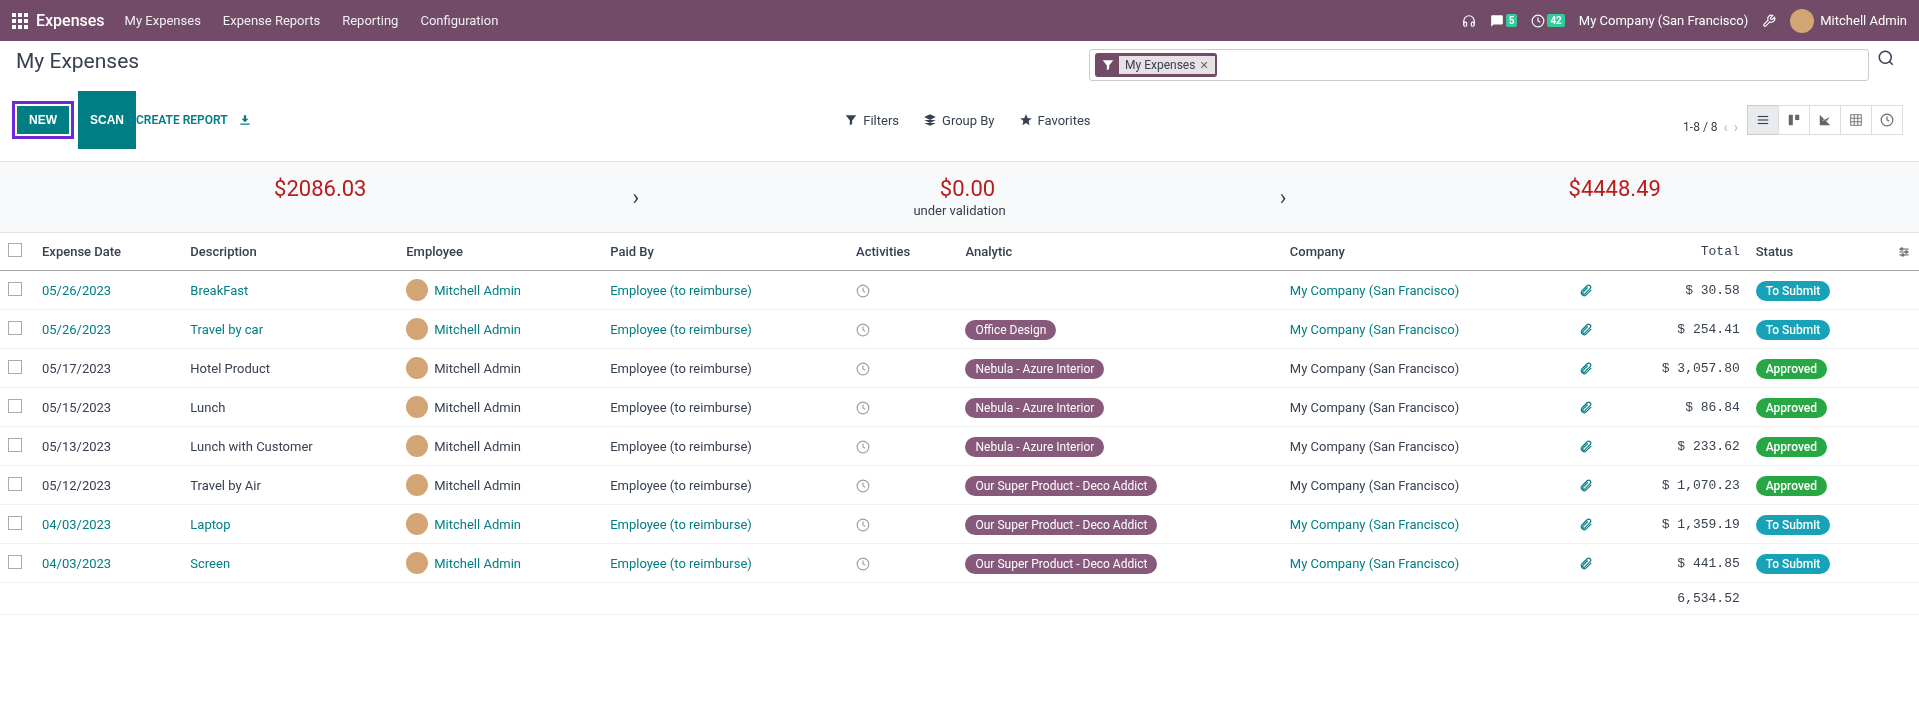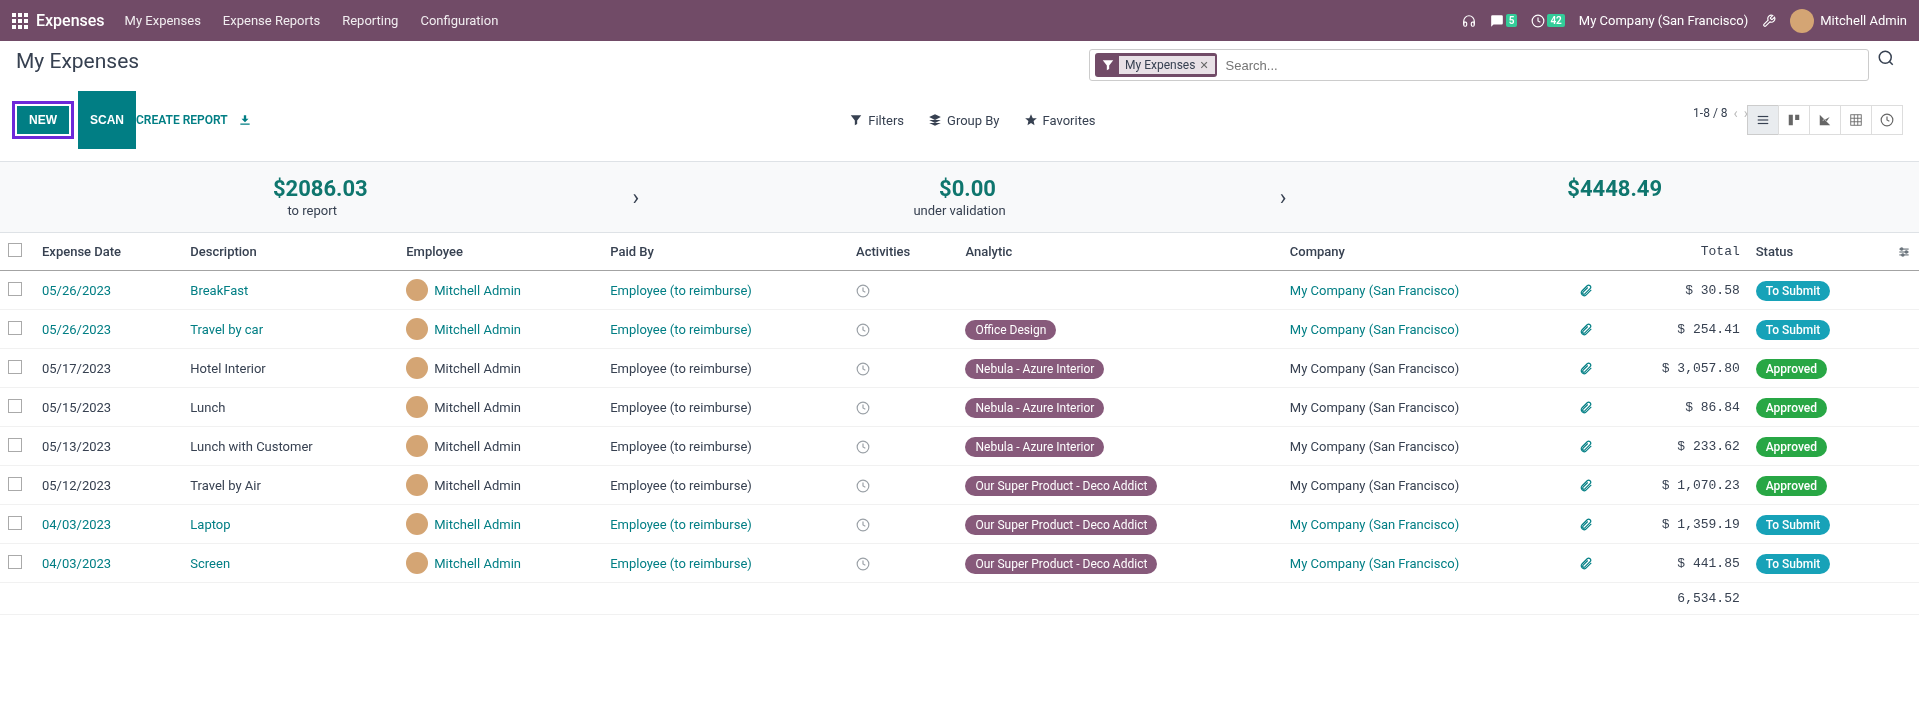--- a/index.html
+++ b/index.html
@@ -28,31 +28,31 @@
 .search-input { border: none; outline: none; flex: 1; padding: 0 6px; font-size: 13px; }
 .search-icon-right { color: #666; padding: 0 8px; cursor: pointer; }
 
 .control-row2 { display: flex; align-items: center; padding: 10px 16px 12px 16px; }
 .btn-primary { background: #017e84; color: #fff; border: none; padding: 7px 12px; font-size: 12px; font-weight: 600; cursor: pointer; }
 .highlight-box { border: 3px solid #6d28d9; padding: 2px; display: inline-block; margin-left: -4px; }
 .btn-secondary { background: #017e84; color: #fff; border: none; padding: 22px 12px; font-size: 12px; font-weight: 600; cursor: pointer; margin-left: 4px; }
 .btn-link { color: #017e84; font-size: 12px; font-weight: 600; cursor: pointer; margin-left: 0; }
 .toolbar-mid { margin-left: auto; display: flex; gap: 24px; align-items: center; color: #374151; }
 .toolbar-mid .tb-item { display: flex; align-items: center; gap: 5px; cursor: pointer; font-size: 13px; }
-.toolbar-right { margin-left: auto; display: flex; align-items: flex-start; }
+.toolbar-right { margin-left: auto; display: flex; align-items: flex-end; gap: 10px; }
 .pager { font-size: 12px; display: flex; align-items: center; gap: 6px; }
 .pager .arrow { color: #bbb; cursor: pointer; font-size: 14px; }
 .view-switcher { display: flex; }
 .view-btn { border: 1px solid #ddd; background: #fff; width: 32px; height: 30px; display: flex; align-items: center; justify-content: center; cursor: pointer; color: #666; margin-left: -1px; }
 .view-btn.active { background: #e9ecef; border-color: #ccc; color: #374151; }
 
 
 .summary { display: flex; background: #f8f9fa; border-top: 1px solid #dee2e6; border-bottom: 1px solid #dee2e6; }
 .summary-card { flex: 1; text-align: center; padding: 14px 0; }
-.summary-card .amount { font-size: 22px; color: #0f766e; font-weight: 700; margin-left: 16px; }
+.summary-card .amount { font-size: 22px; color: #b91c1c; font-weight: 400; margin-left: 16px; }
 .summary-card .label { font-size: 13px; color: #374151; margin-top: 2px; }
 .summary-arrow { display: flex; align-items: center; color: #374151; font-size: 22px; padding: 0 8px; }
 
 
 table.expenses { width: 100%; border-collapse: collapse; }
 table.expenses th { text-align: left; font-weight: 500; font-size: 13px; padding: 10px 8px; border-bottom: 1px solid #a3a3a3; color: #374151; }
 table.expenses td { padding: 8px 8px; border-bottom: 1px solid #f1f1f1; font-size: 13px; vertical-align: middle; }
 table.expenses .link { color: #017e84; cursor: pointer; }
 table.expenses .emp-cell { display: flex; align-items: center; gap: 6px; }
 table.expenses .emp-avatar { width: 22px; height: 22px; border-radius: 50%; background: #d4a574; display: inline-block; }
@@ -129,21 +129,20 @@
       <span class="chip-icon">
         <svg class="icon" viewBox="0 0 24 24" fill="#fff">
             <path d="M3 4h18l-7 9v6l-4 2v-8z"></path>
           </svg>
       </span>
       <span class="chip-label">
         <span>My Expenses</span>
         <span class="chip-x">✕</span>
       </span>
     </div>
-    <input class="search-input" placeholder="Search..." style="">
   </div>
   <span class="search-icon-right">
     <svg viewBox="0 0 24 24" width="18" height="18" fill="none" stroke="#374151" stroke-width="2">
         <circle cx="11" cy="11" r="8"></circle>
         <line x1="21" y1="21" x2="16.65" y2="16.65"></line>
       </svg>
   </span>
 </div>
 
 <div class="control-row2">
@@ -219,21 +218,20 @@
             <path d="M12 6v6l4 2"></path>
           </svg>
       </div>
     </div>
   </div>
 </div>
 
 <div class="summary">
   <div class="summary-card">
     <div class="amount">$2086.03</div>
-    <div class="label">to report</div>
   </div>
   <div class="summary-arrow">›</div>
   <div class="summary-card">
     <div class="amount">$0.00</div>
     <div class="label">under validation</div>
   </div>
   <div class="summary-arrow">›</div>
   <div class="summary-card">
     <div class="amount">$4448.49</div>
   </div>
@@ -310,21 +308,21 @@
     <td><span class="attach-icon"><svg class="icon" viewBox="0 0 24 24" fill="none" stroke="#017e84" stroke-width="2">
               <path d="M21 10l-9 9a5 5 0 01-7-7l9-9a3.5 3.5 0 015 5l-9 9a2 2 0 01-3-3l8-8"></path>
             </svg></span></td>
     <td class="td-right"><span>$ 254.41</span></td>
     <td><span class="status-pill status-submit">To Submit</span></td>
     <td></td>
   </tr>
       <tr>
     <td><span class="checkbox"></span></td>
     <td><span class="">05/17/2023</span></td>
-    <td><span class="">Hotel Interior</span></td>
+    <td><span class="">Hotel Product</span></td>
     <td>
           <div class="emp-cell">
             <span class="emp-avatar"></span>
             <span class="">Mitchell Admin</span>
           </div>
         </td>
     <td><span class="">Employee (to reimburse)</span></td>
     <td><span class="activity-icon"><svg class="icon" viewBox="0 0 24 24" fill="none" stroke="#9aa0a6" stroke-width="2">
               <circle cx="12" cy="12" r="10"></circle>
               <path d="M12 6v6l4 2"></path>

